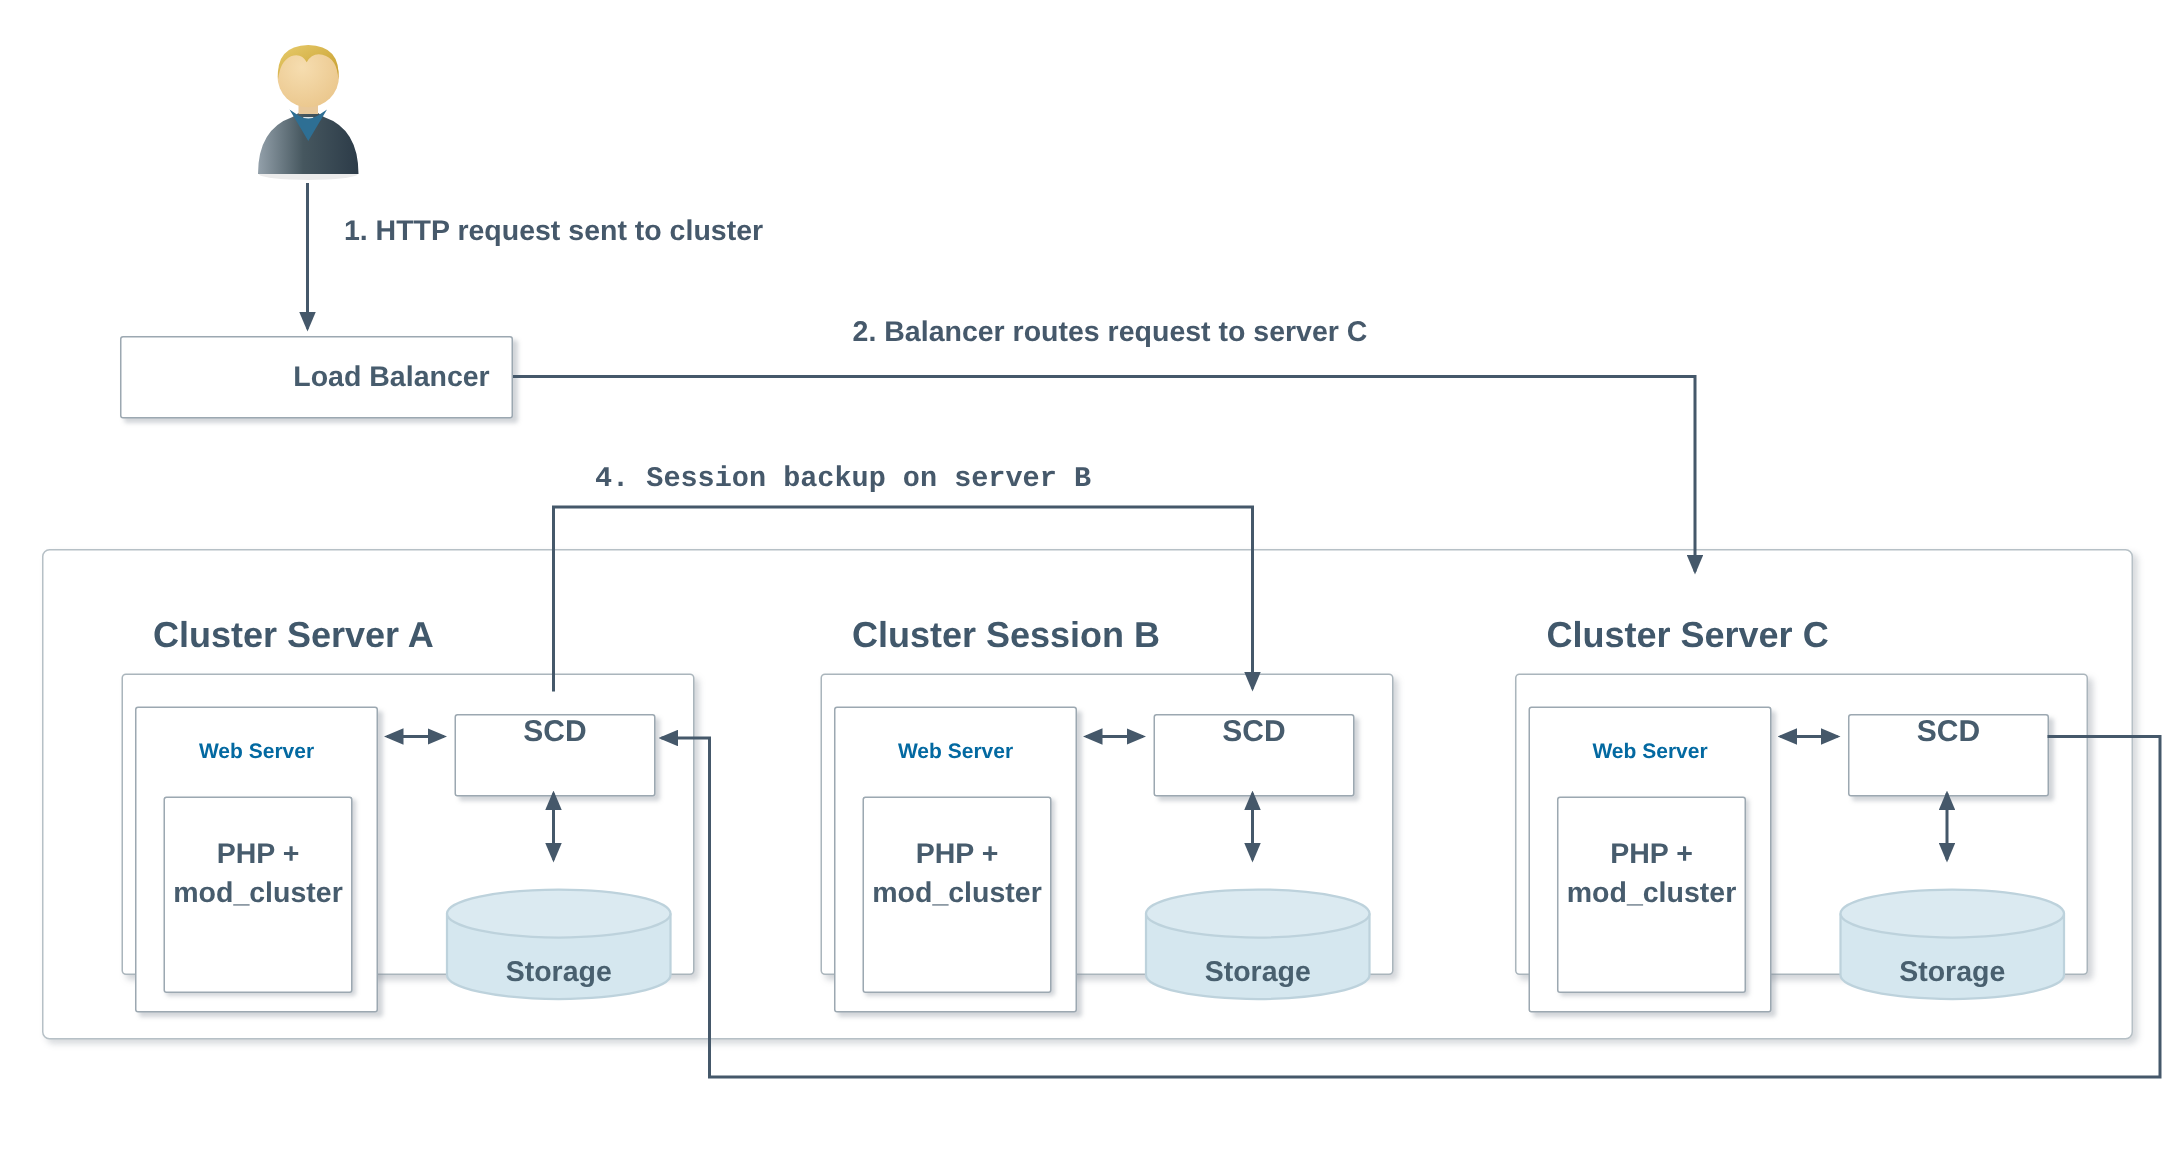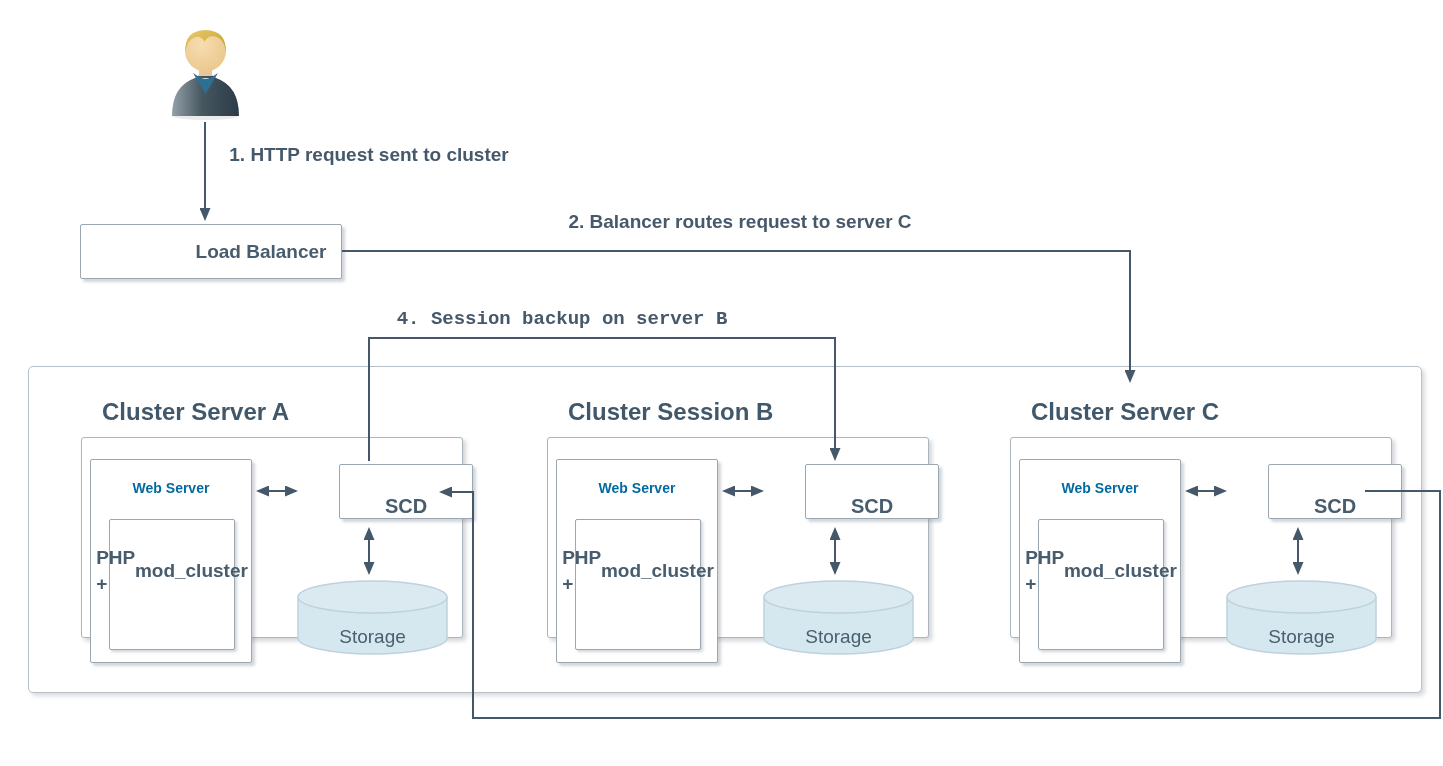--- a/index.html
+++ b/index.html
@@ -23,21 +23,21 @@
     display:flex; align-items:center; justify-content:center;
     font-size:19px; font-weight:600; color:#475c6d;
   }
   .lb-box { left:80px; top:224px; width:262px; height:55px; padding-left:100px; z-index:4; }
   .big-container {
     position:absolute; left:28px; top:366px; width:1394px; height:327px;
     background:#ffffff; border:1.5px solid #b6c0c6; border-radius:5px;
     box-shadow:3px 3px 4px rgba(125,136,146,0.30); z-index:1;
   }
   .panel {
-    position:absolute; top:437px; width:382px; height:201px;
+    position:absolute; top:449px; width:382px; height:201px;
     background:#ffffff; border:1.5px solid #aab5bc; border-radius:3px;
     box-shadow:3px 3px 4px rgba(125,136,146,0.35); z-index:2;
   }
   .panel-a { left:81px; } .panel-b { left:547px; } .panel-c { left:1010px; }
   .panel-title {
     position:absolute; left:20px; top:-40px; white-space:nowrap;
     font-size:24px; font-weight:600; color:#41586b;
   }
   .web-box {
     position:absolute; left:8px; top:21px; width:162px; height:204px;
@@ -45,37 +45,37 @@
     box-shadow:3px 3px 3px rgba(125,136,146,0.35);
   }
   .web-label {
     position:absolute; left:0; top:20px; width:100%; text-align:center;
     font-size:14px; font-weight:600; color:#0369a1;
   }
   .php-box {
     position:absolute; left:18px; top:59px; width:126px; height:131px;
     background:#ffffff; border:1.5px solid #9ca8b1; border-radius:2px;
     box-shadow:2px 2px 3px rgba(125,136,146,0.35);
-    display:flex; flex-direction:row; align-items:center; justify-content:center;
+    display:flex; flex-direction:column; align-items:center; justify-content:center;
     font-size:19px; font-weight:600; color:#475c6d; line-height:1.32;
     padding-bottom:28px;
   }
   .scd-box {
     position:absolute; left:221px; top:26px; width:134px; height:55px;
     background:#ffffff; border:1.5px solid #9ca8b1; border-radius:2px;
     box-shadow:3px 3px 3px rgba(125,136,146,0.35);
-    display:flex; align-items:flex-end; justify-content:center;
-    font-size:20px; font-weight:600; color:#475c6d;margin-left:36px;
+    display:flex; align-items:flex-start; justify-content:center;
+    font-size:20px; font-weight:600; color:#475c6d;
   }
   .storage {
     position:absolute; left:214px; top:141px; width:153px; height:78px;
   }
   .storage-label {
     position:absolute; left:0; bottom:9px; width:100%; text-align:center;
-    font-size:19px; font-weight:400; color:#49606f;
+    font-size:19px; font-weight:700; color:#49606f;
   }
   .user-icon { position:absolute; left:168px; top:26px; width:75px; height:94px; z-index:4; }
 </style>
 </head>
 <body>
 
 <div class="canvas">
 
   <div class="user-icon">
     <svg width="75" height="94" viewBox="0 0 75 94">

